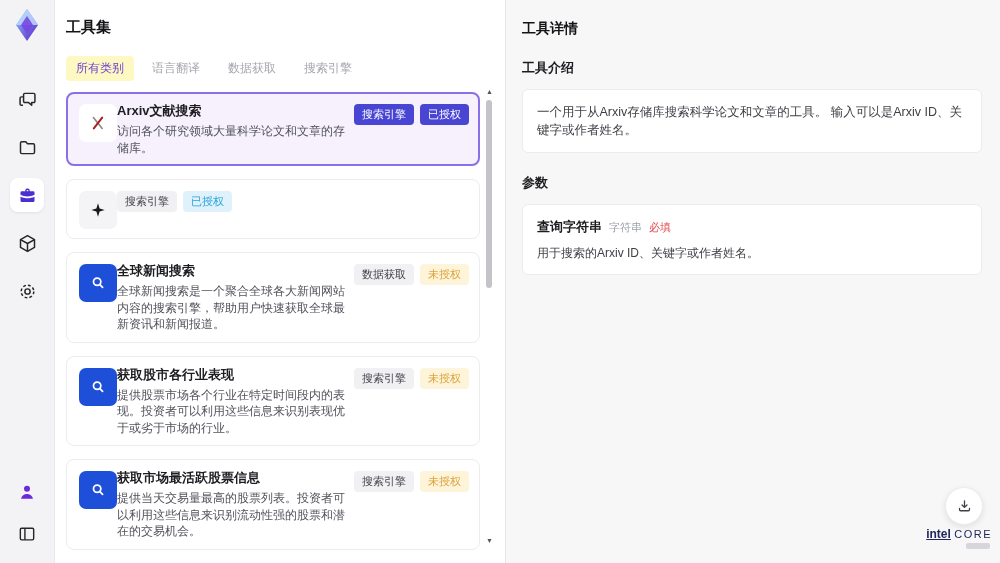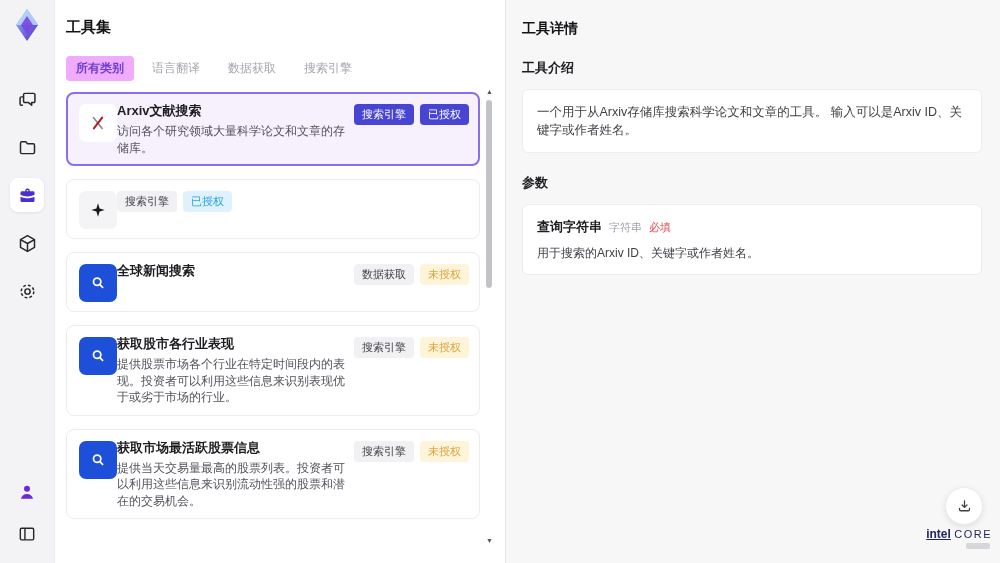--- a/index.html
+++ b/index.html
@@ -27,21 +27,21 @@
   .list-panel {
     position:absolute; left:55px; top:0; width:450px; height:520px;
     background:#fff; padding:18px 25px 0 11px;
   }
   .panel-title { font-size:15px; font-weight:700; color:#141417; }
   .tabs { display:flex; gap:8px; margin:19px 0 11px; align-items:center; }
   .tab {
     font-size:12px; color:#a6a6af; padding:4px 10px; border-radius:4px; cursor:pointer;
     white-space:nowrap;
   }
-  .tab.active { background:#f0abfc; color:#6d3fd1; font-weight:700;text-align:right; }
+  .tab.active { background:#fef9c3; color:#6d3fd1; font-weight:400;text-align:right; }
   .cards { overflow:hidden; height:462px; }
   .card {
     display:flex; align-items:flex-start;
     background:#fff; border:1px solid #ececf0; border-radius:8px;
     padding:9px 10px 9px 12px; margin-bottom:13px; cursor:pointer;
   }
   .card.selected { background:#f6f1fd; border:2px solid #8b6fe8; padding:8px 9px 8px 11px; }
   .tool-icon {
     flex:0 0 38px; width:38px; height:38px; border-radius:7px;
     display:flex; align-items:center; justify-content:center; margin-top:2px;
@@ -212,20 +212,21 @@
 
     <div class="card">
       <div class="tool-icon blue">
         <svg width="20" height="20" viewBox="0 0 24 24" fill="none" stroke="#fff" stroke-width="2.1" stroke-linecap="round">
           <circle cx="11" cy="10.5" r="4.4"></circle>
           <path d="M14.3 14 17.5 17.2"></path>
         </svg>
       </div>
       <div class="tool-body">
         <div class="tool-title">全球新闻搜索</div>
+        <div class="tool-desc">全球新闻搜索是一个聚合全球各大新闻网站内容的搜索引擎，帮助用户快速获取全球最新资讯和新闻报道。</div>
       </div>
       <div class="tool-tags">
         <span class="tag tag-gray">数据获取</span>
         <span class="tag tag-amber">未授权</span>
       </div>
     </div>
 
     <div class="card">
       <div class="tool-icon blue">
         <svg width="20" height="20" viewBox="0 0 24 24" fill="none" stroke="#fff" stroke-width="2.1" stroke-linecap="round">

